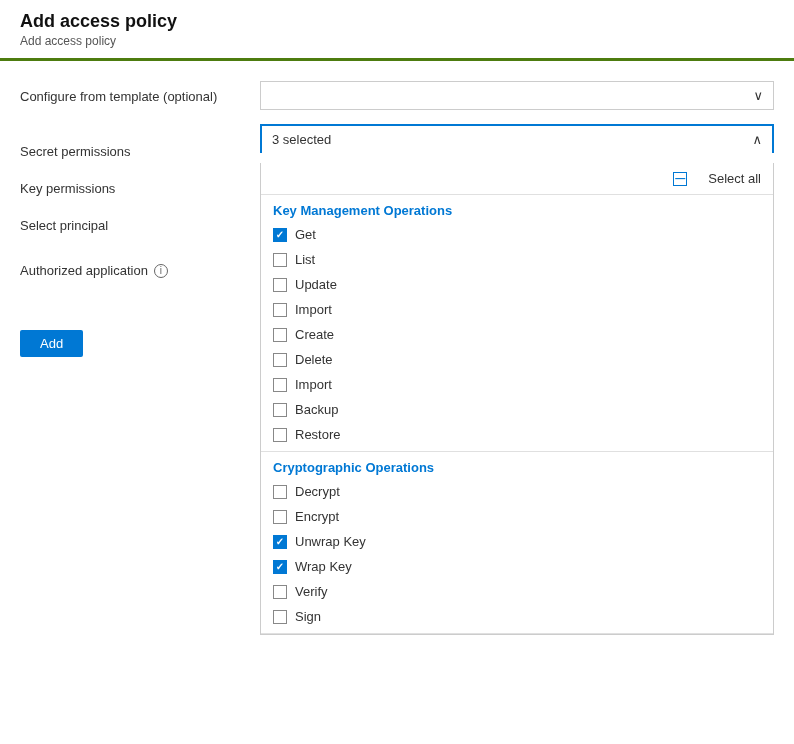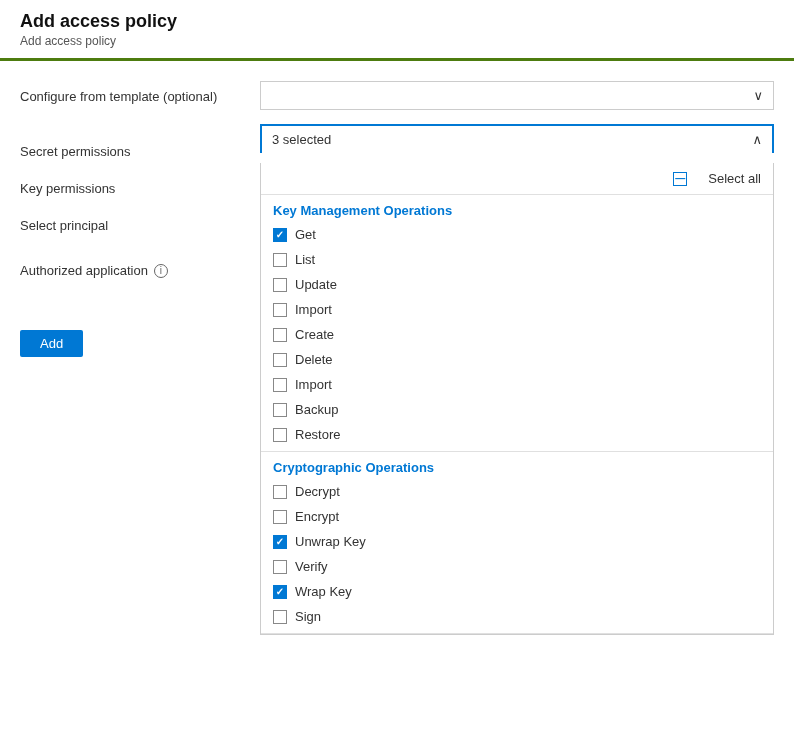--- a/index.html
+++ b/index.html
@@ -239,29 +239,29 @@
           </div>
           <div class="checkbox-row">
             <div class="cb"></div>
             <label>Encrypt</label>
           </div>
           <div class="checkbox-row">
             <div class="cb checked"></div>
             <label>Unwrap Key</label>
           </div>
           <div class="checkbox-row">
-            <div class="cb"></div>
-            <label>Verify</label>
-          </div>
-          <div class="checkbox-row">
             <div class="cb checked"></div>
             <label>Wrap Key</label>
           </div>
           <div class="checkbox-row">
             <div class="cb"></div>
+            <label>Verify</label>
+          </div>
+          <div class="checkbox-row">
+            <div class="cb"></div>
             <label>Sign</label>
           </div>
         </div>
 
         <div class="section-divider"></div>
 
 
       </div>
     </div>
 

